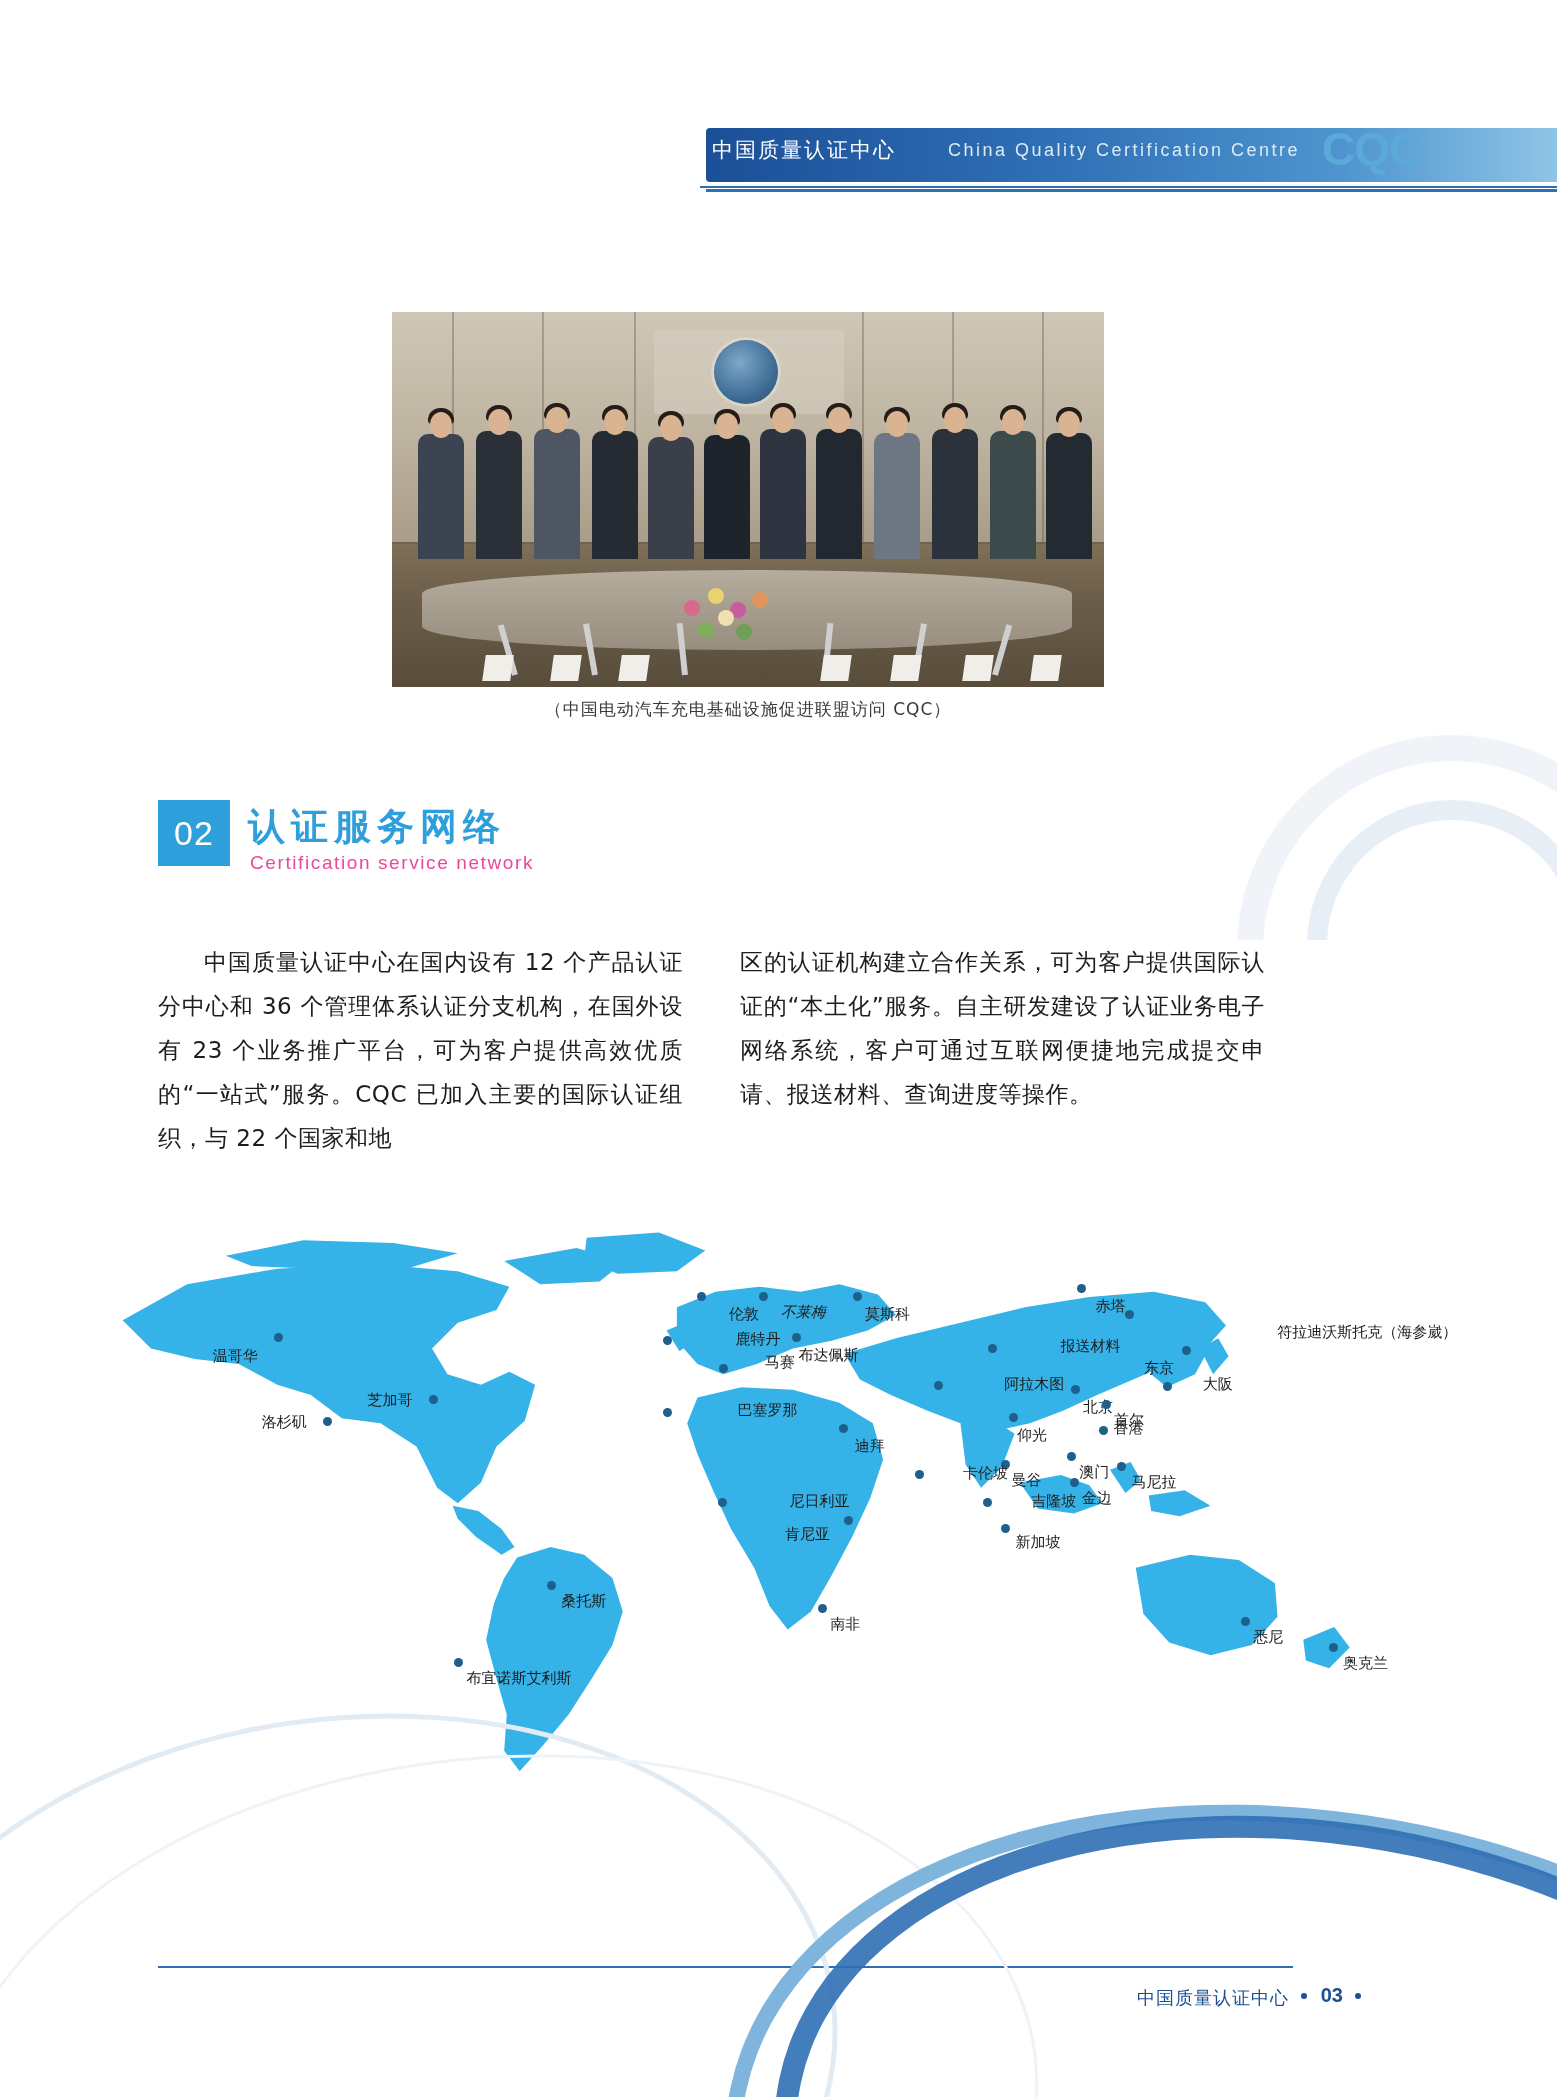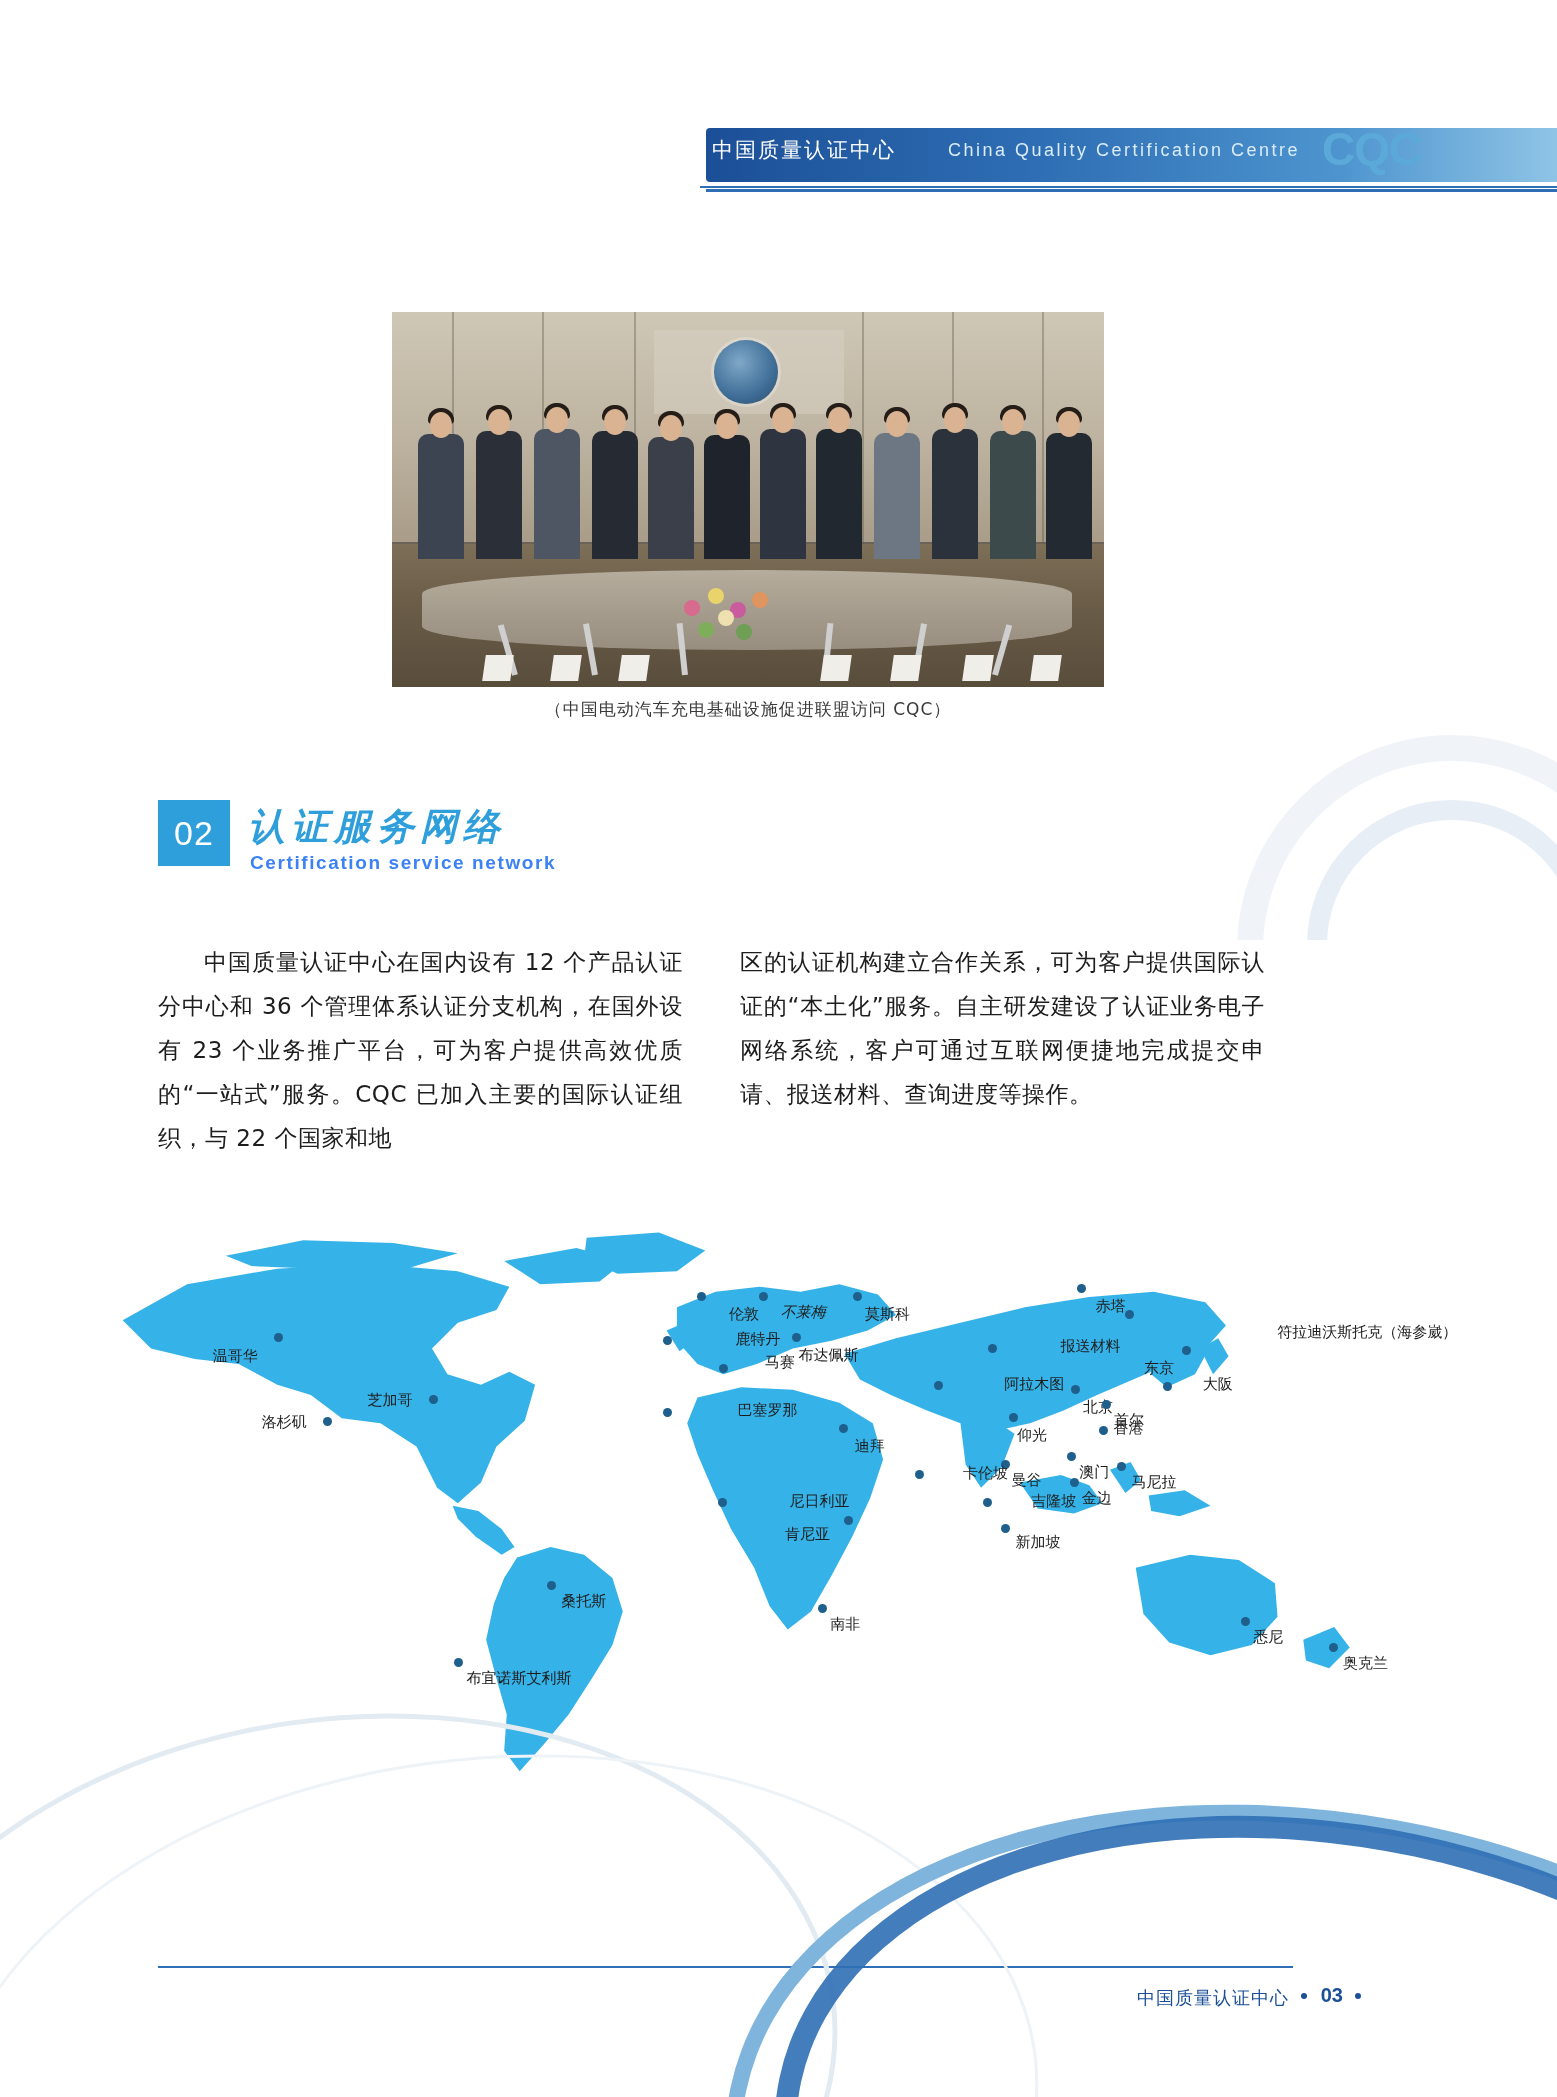--- a/index.html
+++ b/index.html
@@ -305,31 +305,29 @@
   }
   .sec-cn {
     position: absolute;
     left: 90px;
     top: 2px;
     font-size: 37px;
     color: #2f9fdc;
     letter-spacing: 6px;
     font-weight: bold;
     font-family: "DejaVu Sans", sans-serif;
-    font-style: italic;
   }
   .sec-en {
     position: absolute;
     left: 92px;
     top: 52px;
     font-size: 19px;
-    color: #3b82f6;
+    color: #ec4899;
     letter-spacing: 1.6px;
     font-family: "Liberation Sans", sans-serif;
-    font-weight: bold;
   }
 
   
   .col {
     position: absolute;
     top: 940px;
     width: 525px;
     font-size: 23px;
     line-height: 44px;
     color: #1d1d1d;

